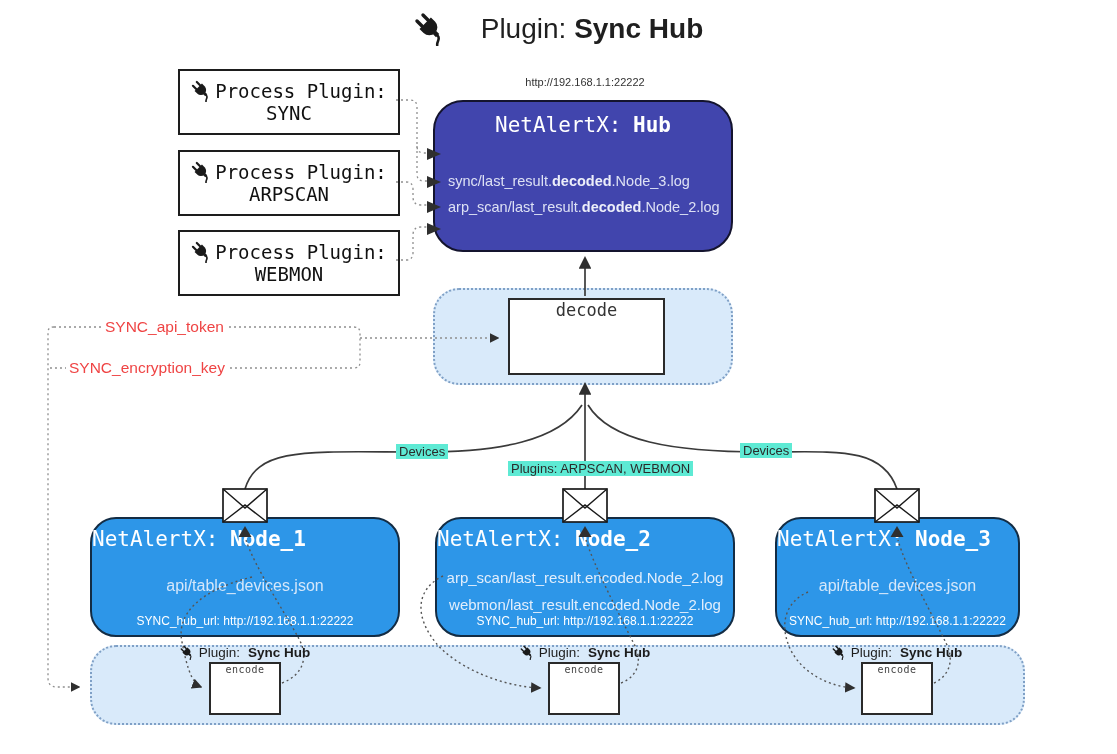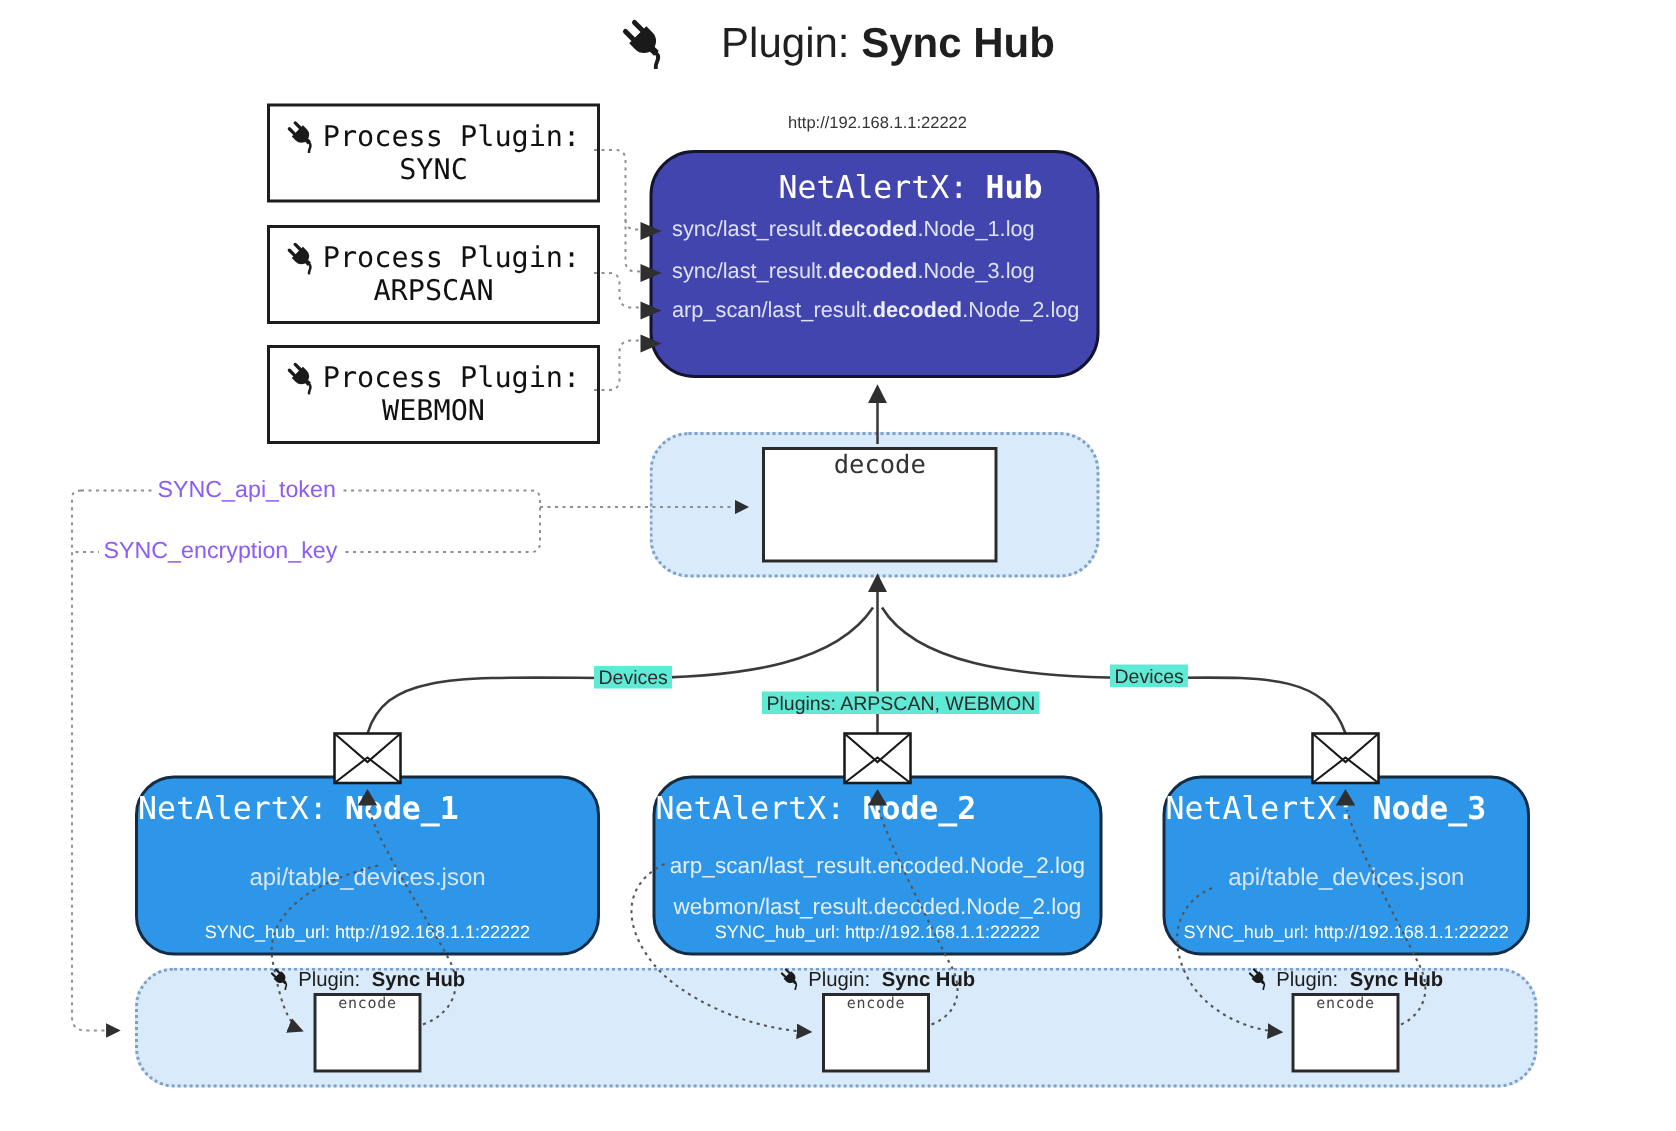--- a/index.html
+++ b/index.html
@@ -21,33 +21,33 @@
   
   .pbox{left:178px;width:218px;height:62px;background:#fff;border:2px solid #1d1d1d;z-index:2;
         display:flex;flex-direction:column;align-items:center;justify-content:center;
         font-family:"DejaVu Sans Mono",monospace;font-size:19px;color:#111;}
   .pbox-l1{display:flex;align-items:center;}
   .pbox-l2{margin-top:0;}
   
   .hub{left:433px;top:100px;width:300px;height:152px;background:#4145ad;border:2px solid #14142e;
        border-radius:30px;z-index:2;box-sizing:border-box;}
   .hub-title{position:absolute;top:11px;left:0;width:100%;text-align:center;color:#ffffff;
-       font-family:"DejaVu Sans Mono",monospace;font-size:21px;padding-left:24px;}
+       font-family:"DejaVu Sans Mono",monospace;font-size:21px;}
   .hub-title b{font-weight:bold;margin-left:0.55em;}
   .hub-line{position:absolute;left:13px;right:4px;height:20px;color:#dde1f4;font-size:14.5px;white-space:nowrap;}
   .hub-line b{font-weight:bold;color:#eceef9;}
   .hub-url{left:473px;top:76px;width:224px;text-align:center;font-size:11px;color:#333;z-index:4;}
   
   .ctr{background:#d9eafa;border:2px dotted #7fa0c6;border-radius:26px;z-index:1;box-sizing:border-box;}
   .decode-ctr{left:433px;top:288px;width:300px;height:97px;}
   .proc-box{background:#ffffff;border:2px solid #2a2a2a;z-index:2;display:flex;align-items:flex-start;justify-content:center;
        font-family:"DejaVu Sans Mono",monospace;color:#333;box-sizing:border-box;}
   .decode-box{left:508px;top:298px;width:157px;height:77px;font-size:17px;}
   
-  .tok{font-size:15.5px;color:#8b5cf6;background:#fff;padding:0 3px;z-index:4;}
+  .tok{font-size:15.5px;color:#ef4444;background:#fff;padding:0 3px;z-index:4;}
   
   .edge-label{font-size:13px;color:#2b2b2b;background:#5eead4;padding:0 3px;z-index:4;white-space:nowrap;}
   
   .node{top:517px;height:120px;background:#2d96e8;border:2px solid #132c44;border-radius:26px;z-index:2;box-sizing:border-box;}
   .node-title{position:absolute;top:8px;left:0;width:100%;text-align:left;color:#ffffff;
        font-family:"DejaVu Sans Mono",monospace;font-size:21px;white-space:nowrap;}
   .node-title b{font-weight:bold;margin-left:0.55em;}
   .node-line{position:absolute;left:0;width:100%;text-align:center;color:#e2eefc;font-size:15px;white-space:nowrap;}
   .node-json{font-size:16px;color:#d5e7fa;}
   .node-footer{position:absolute;bottom:7px;left:0;width:100%;text-align:center;color:#ffffff;font-size:12px;white-space:nowrap;}
@@ -131,21 +131,20 @@
         </svg>
       </span>
       <span>Process Plugin:</span>
     </div>
   <div class="pbox-l2">WEBMON</div>
 </div>
 
 <div class="abs hub-url">http://192.168.1.1:22222</div>
 <div class="abs hub">
   <div class="hub-title"><span>NetAlertX:</span><b>Hub</b></div>
-  <div class="hub-line" style="top:43px"><span>sync/last_result.</span><b>decoded</b><span>.Node_1.log</span></div>
   <div class="hub-line" style="top:71px"><span>sync/last_result.</span><b>decoded</b><span>.Node_3.log</span></div>
   <div class="hub-line" style="top:97px"><span>arp_scan/last_result.</span><b>decoded</b><span>.Node_2.log</span></div>
 </div>
 
 <div class="abs proc-box decode-box">
     <span>decode</span>
   </div>
 
 <div class="abs tok" style="left:102px;top:318px">SYNC_api_token</div>
 <div class="abs tok" style="left:66px;top:359px">SYNC_encryption_key</div>
@@ -155,21 +154,21 @@
 <div class="abs edge-label" style="left:508px;top:461px">Plugins: ARPSCAN, WEBMON</div>
 
 <div class="abs node" style="left:90px;width:310px">
   <div class="node-title"><span>NetAlertX:</span><b>Node_1</b></div>
   <div class="node-line node-json" style="top:58px">api/table_devices.json</div>
   <div class="node-footer">SYNC_hub_url: http://192.168.1.1:22222</div>
 </div>
 <div class="abs node" style="left:435px;width:300px">
   <div class="node-title"><span>NetAlertX:</span><b>Node_2</b></div>
   <div class="node-line" style="top:50px">arp_scan/last_result.encoded.Node_2.log</div>
-  <div class="node-line" style="top:77px">webmon/last_result.decoded.Node_2.log</div>
+  <div class="node-line" style="top:77px">webmon/last_result.encoded.Node_2.log</div>
   <div class="node-footer">SYNC_hub_url: http://192.168.1.1:22222</div>
 </div>
 <div class="abs node" style="left:775px;width:245px">
   <div class="node-title"><span>NetAlertX:</span><b>Node_3</b></div>
   <div class="node-line node-json" style="top:58px">api/table_devices.json</div>
   <div class="node-footer">SYNC_hub_url: http://192.168.1.1:22222</div>
 </div>
 
 <div class="abs proc-box encode-box" style="left:209px">
     <span>encode</span>

